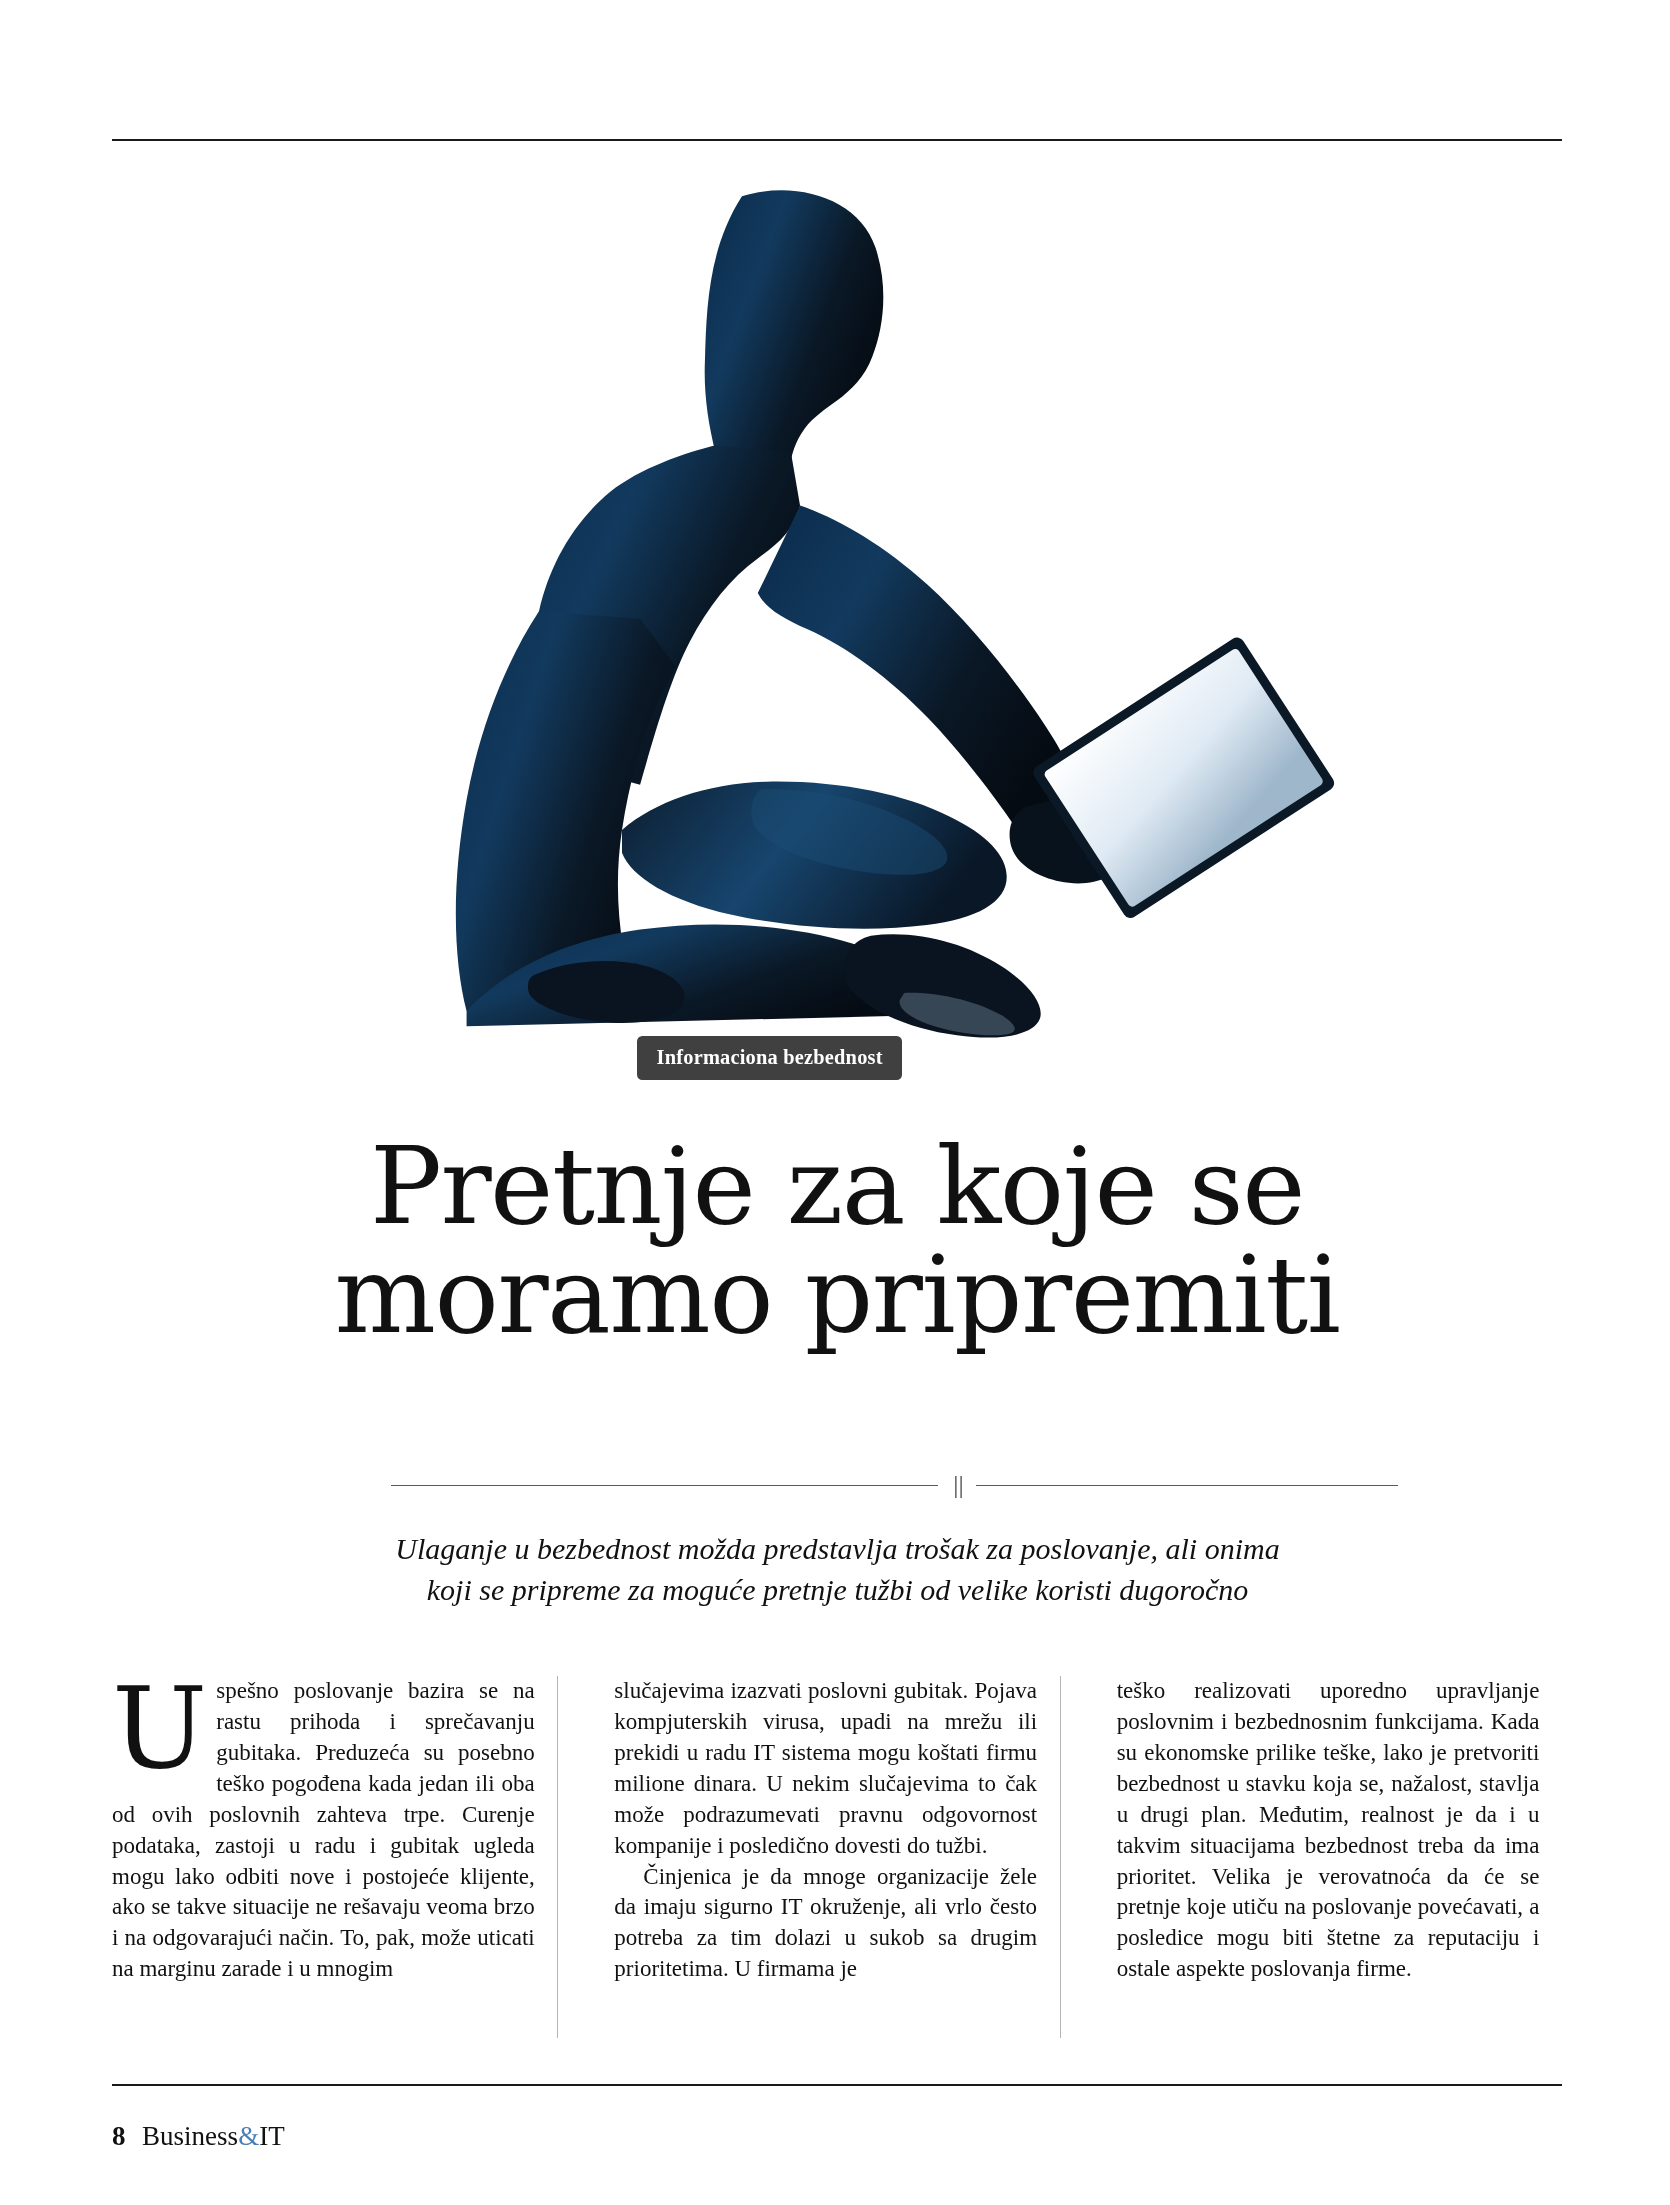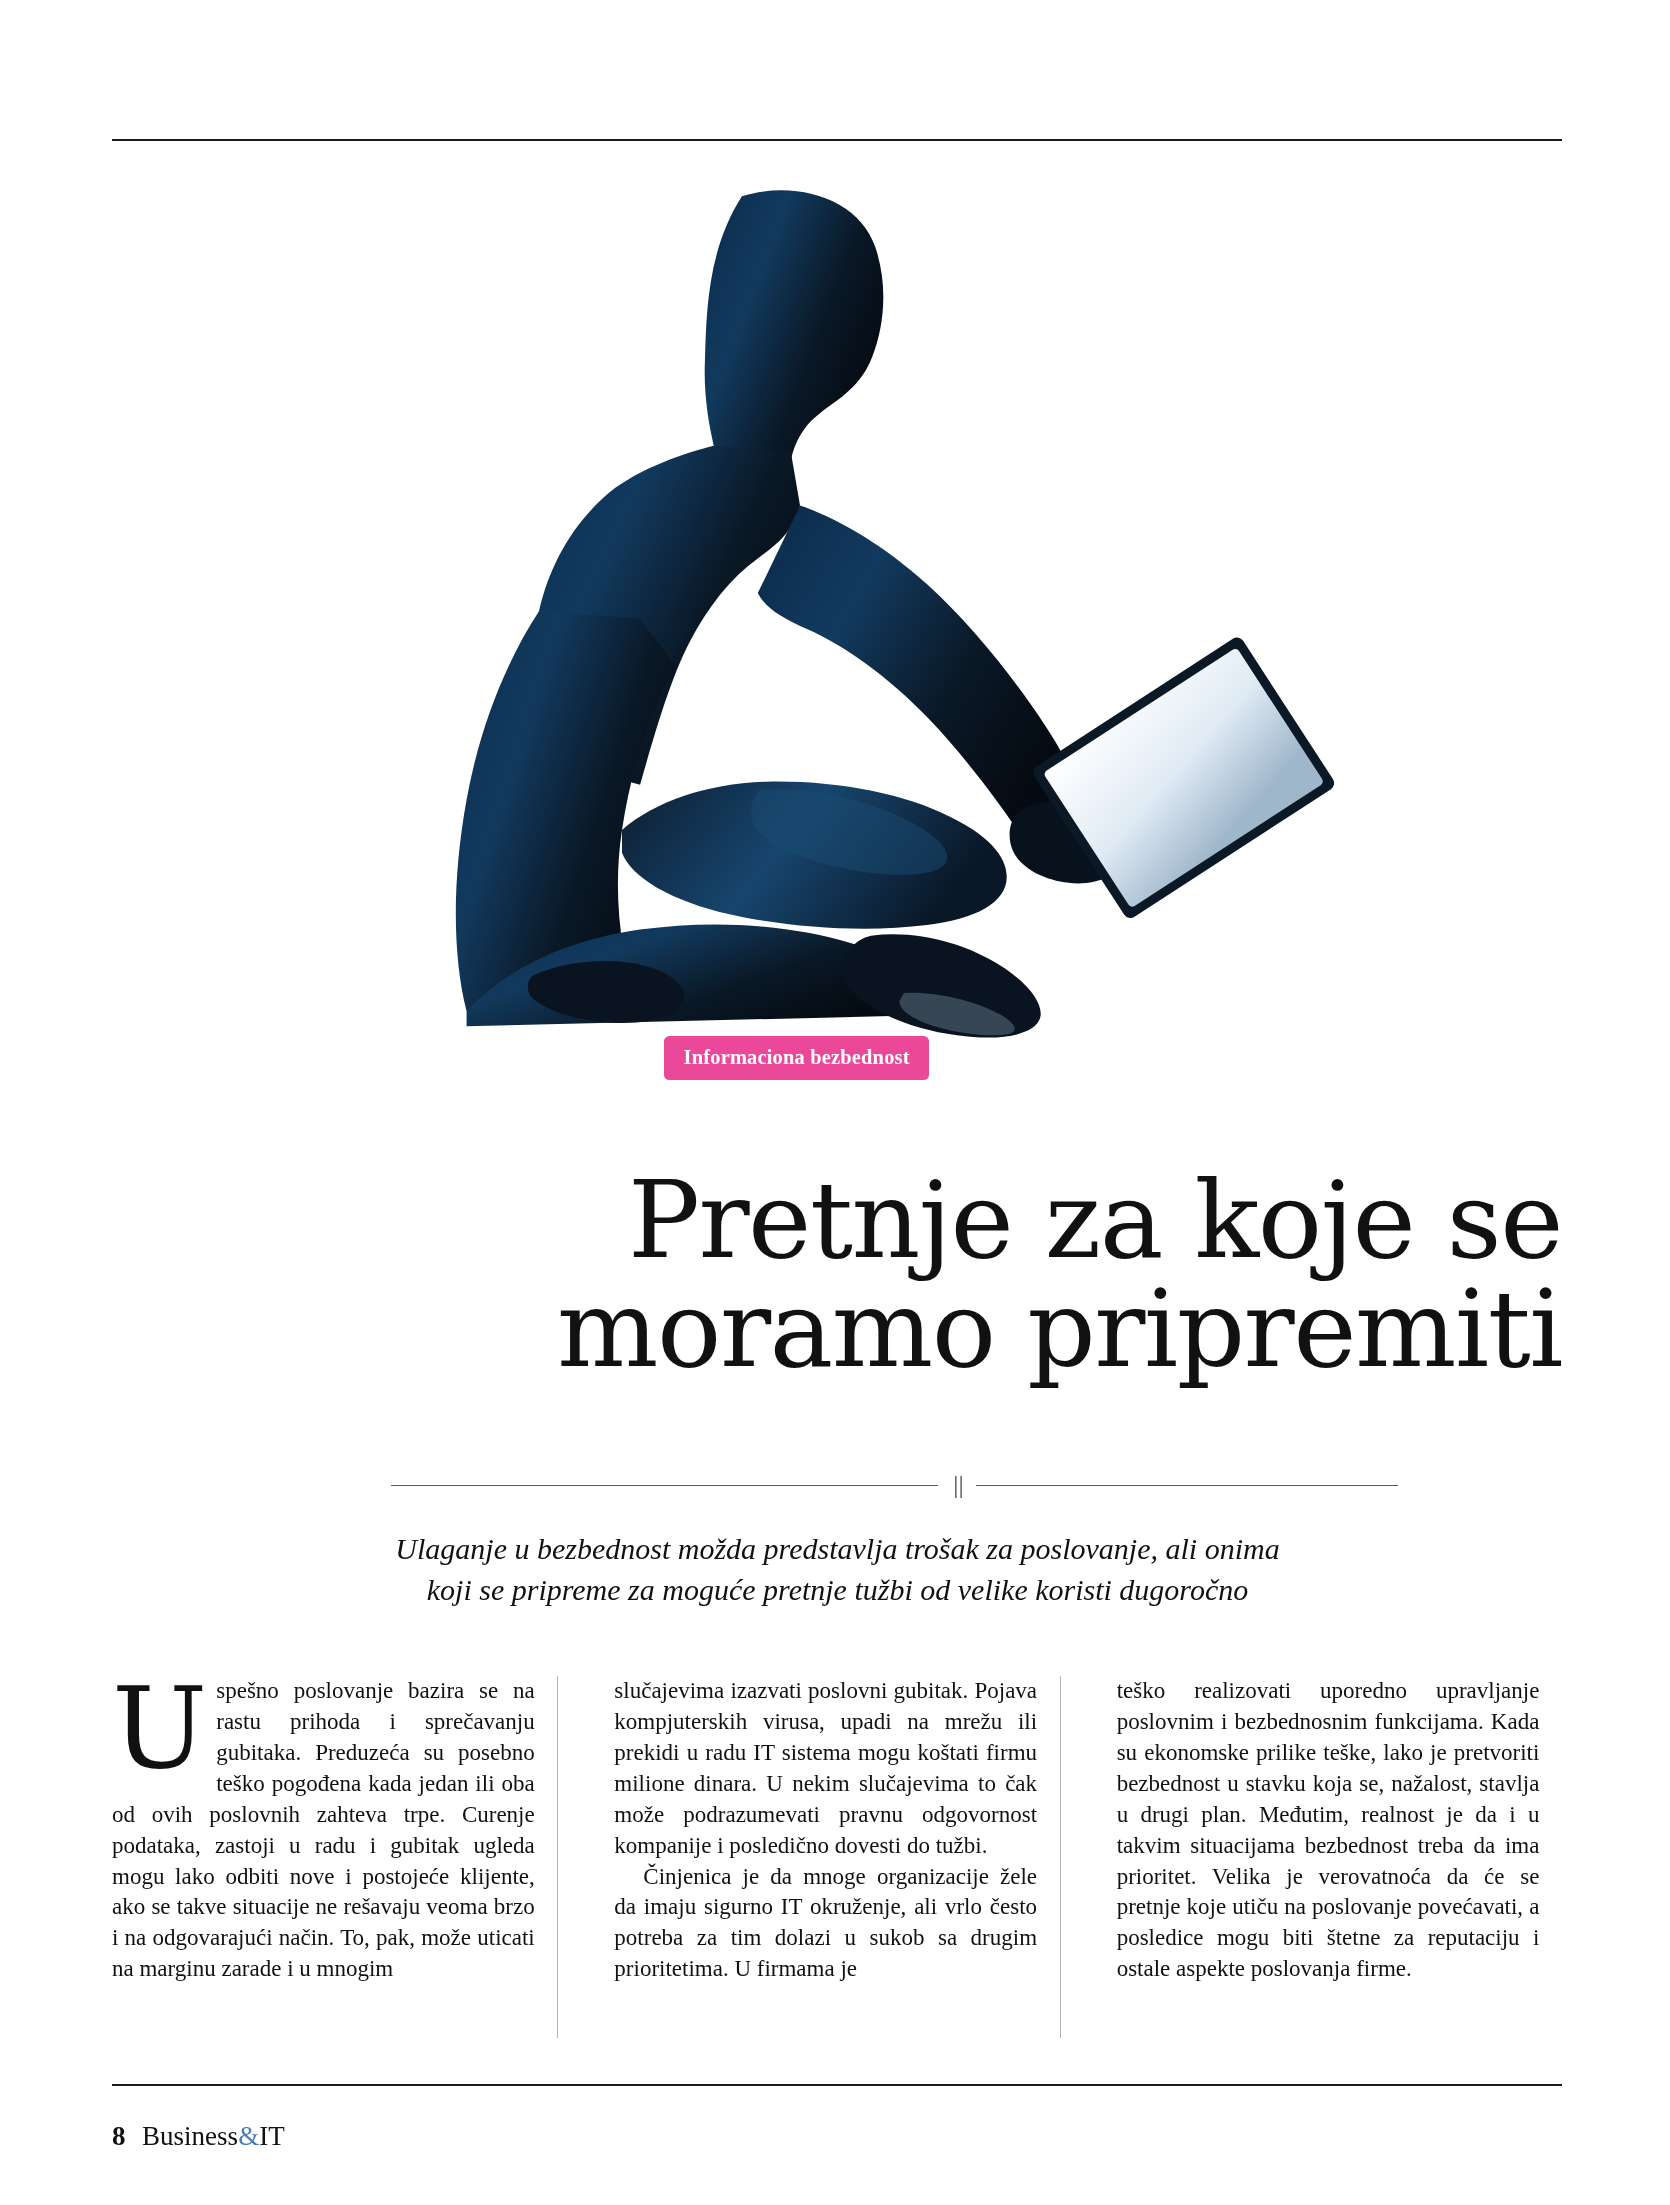--- a/index.html
+++ b/index.html
@@ -54,40 +54,40 @@
     top: 151px;
     width: 1450px;
     height: 928px;
     overflow: hidden;
   }
   .hero svg { display: block; }
 
   
   .badge {
     position: absolute;
-    left: 664px;
+    left: 637px;
     top: 1036px;
-    background: #ec4899;
+    background: #404040;
     color: #ffffff;
     font-family: "Liberation Serif", serif;
     font-weight: bold;
     font-size: 20.4px;
     padding: 9.8px 19.6px 11.3px 19.6px;
     border-radius: 5.3px;
     white-space: nowrap;
     letter-spacing: 0.2px;
   }
 
   
   .title {
     position: absolute;
     left: 112px;
-    top: 1094px;
-    width: 1450px;
-    text-align: right;
+    top: 1060px;
+    width: 1450px;
+    text-align: center;
     font-family: "DejaVu Serif", serif;
     font-weight: normal;
     font-size: 107px;
     line-height: 1.02;
     letter-spacing: -1.5px;
     color: #111111;
   }
   .title .line { display: block; }
 
   

